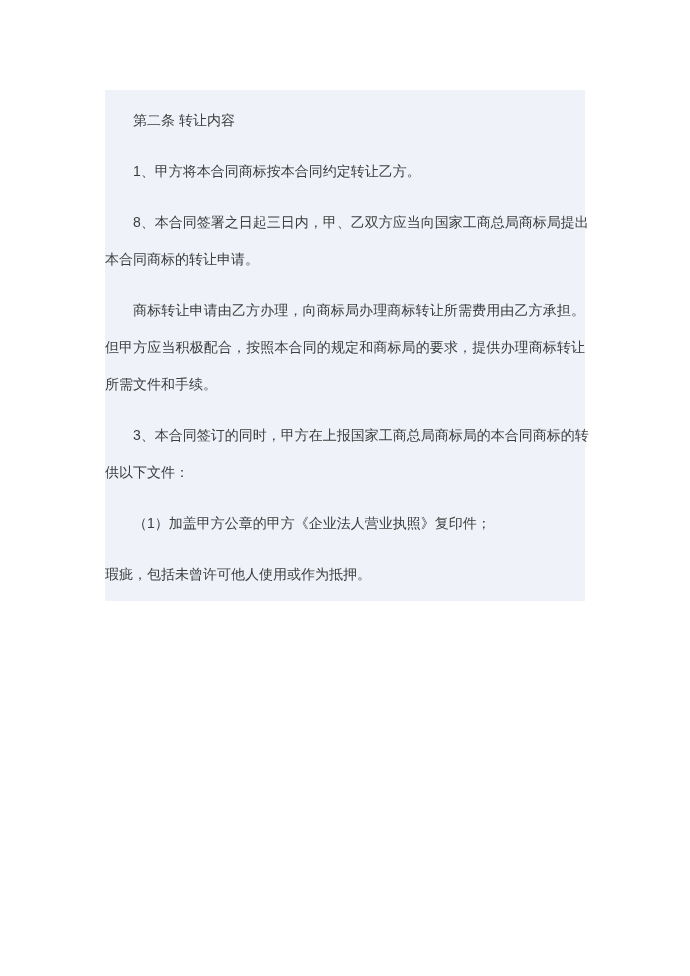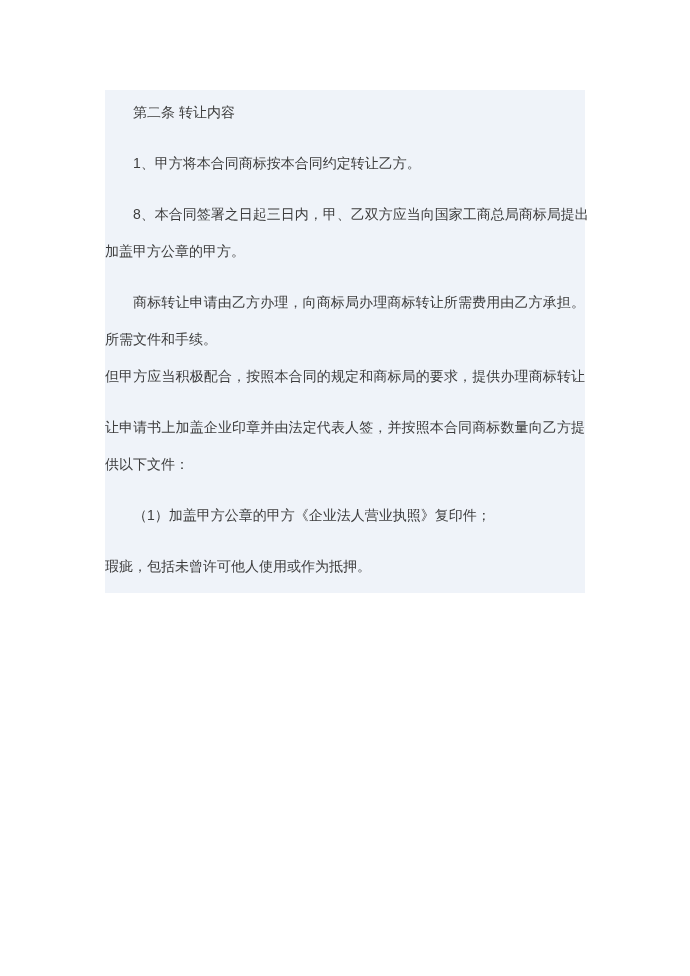--- a/index.html
+++ b/index.html
@@ -14,21 +14,21 @@
   }
   .page {
     width: 690px;
     height: 976px;
     position: relative;
   }
   .doc-panel {
     box-sizing: border-box;
     width: 480px;
     margin: 90px auto 0;
-    padding: 4px 0 8px;
+    padding: 12px 0 8px;
     background: var(--panel-bg, #eff3f9);
     color: var(--text-color, #3c3c3c);
     font-family: "Liberation Sans", "DejaVu Sans", sans-serif;
     font-size: 14px;
     line-height: 37px;
   }
   .paragraph {
     margin: 0 0 14px 0;
   }
   .paragraph:last-child {
@@ -52,29 +52,29 @@
 <div class="page">
   <div class="doc-panel">
       <div class="paragraph">
         <div class="line first">第二条 转让内容</div>
       </div>
       <div class="paragraph">
         <div class="line first">1、甲方将本合同商标按本合同约定转让乙方。</div>
       </div>
       <div class="paragraph">
         <div class="line first fill">8、本合同签署之日起三日内，甲、乙双方应当向国家工商总局商标局提出</div>
-        <div class="line">加盖甲方公章的甲方。</div>
+        <div class="line">本合同商标的转让申请。</div>
       </div>
       <div class="paragraph">
         <div class="line first fill">商标转让申请由乙方办理，向商标局办理商标转让所需费用由乙方承担。</div>
+        <div class="line fill">但甲方应当积极配合，按照本合同的规定和商标局的要求，提供办理商标转让</div>
         <div class="line">所需文件和手续。</div>
-        <div class="line fill">但甲方应当积极配合，按照本合同的规定和商标局的要求，提供办理商标转让</div>
       </div>
       <div class="paragraph">
-        <div class="line fill">让申请书上加盖企业印章并由法定代表人签，并按照本合同商标数量向乙方提</div>
+        <div class="line first fill">3、本合同签订的同时，甲方在上报国家工商总局商标局的本合同商标的转</div>
         <div class="line">供以下文件：</div>
       </div>
       <div class="paragraph">
         <div class="line first">（1）加盖甲方公章的甲方《企业法人营业执照》复印件；</div>
       </div>
       <div class="paragraph">
         <div class="line">瑕疵，包括未曾许可他人使用或作为抵押。</div>
       </div>
     </div>
 </div>

